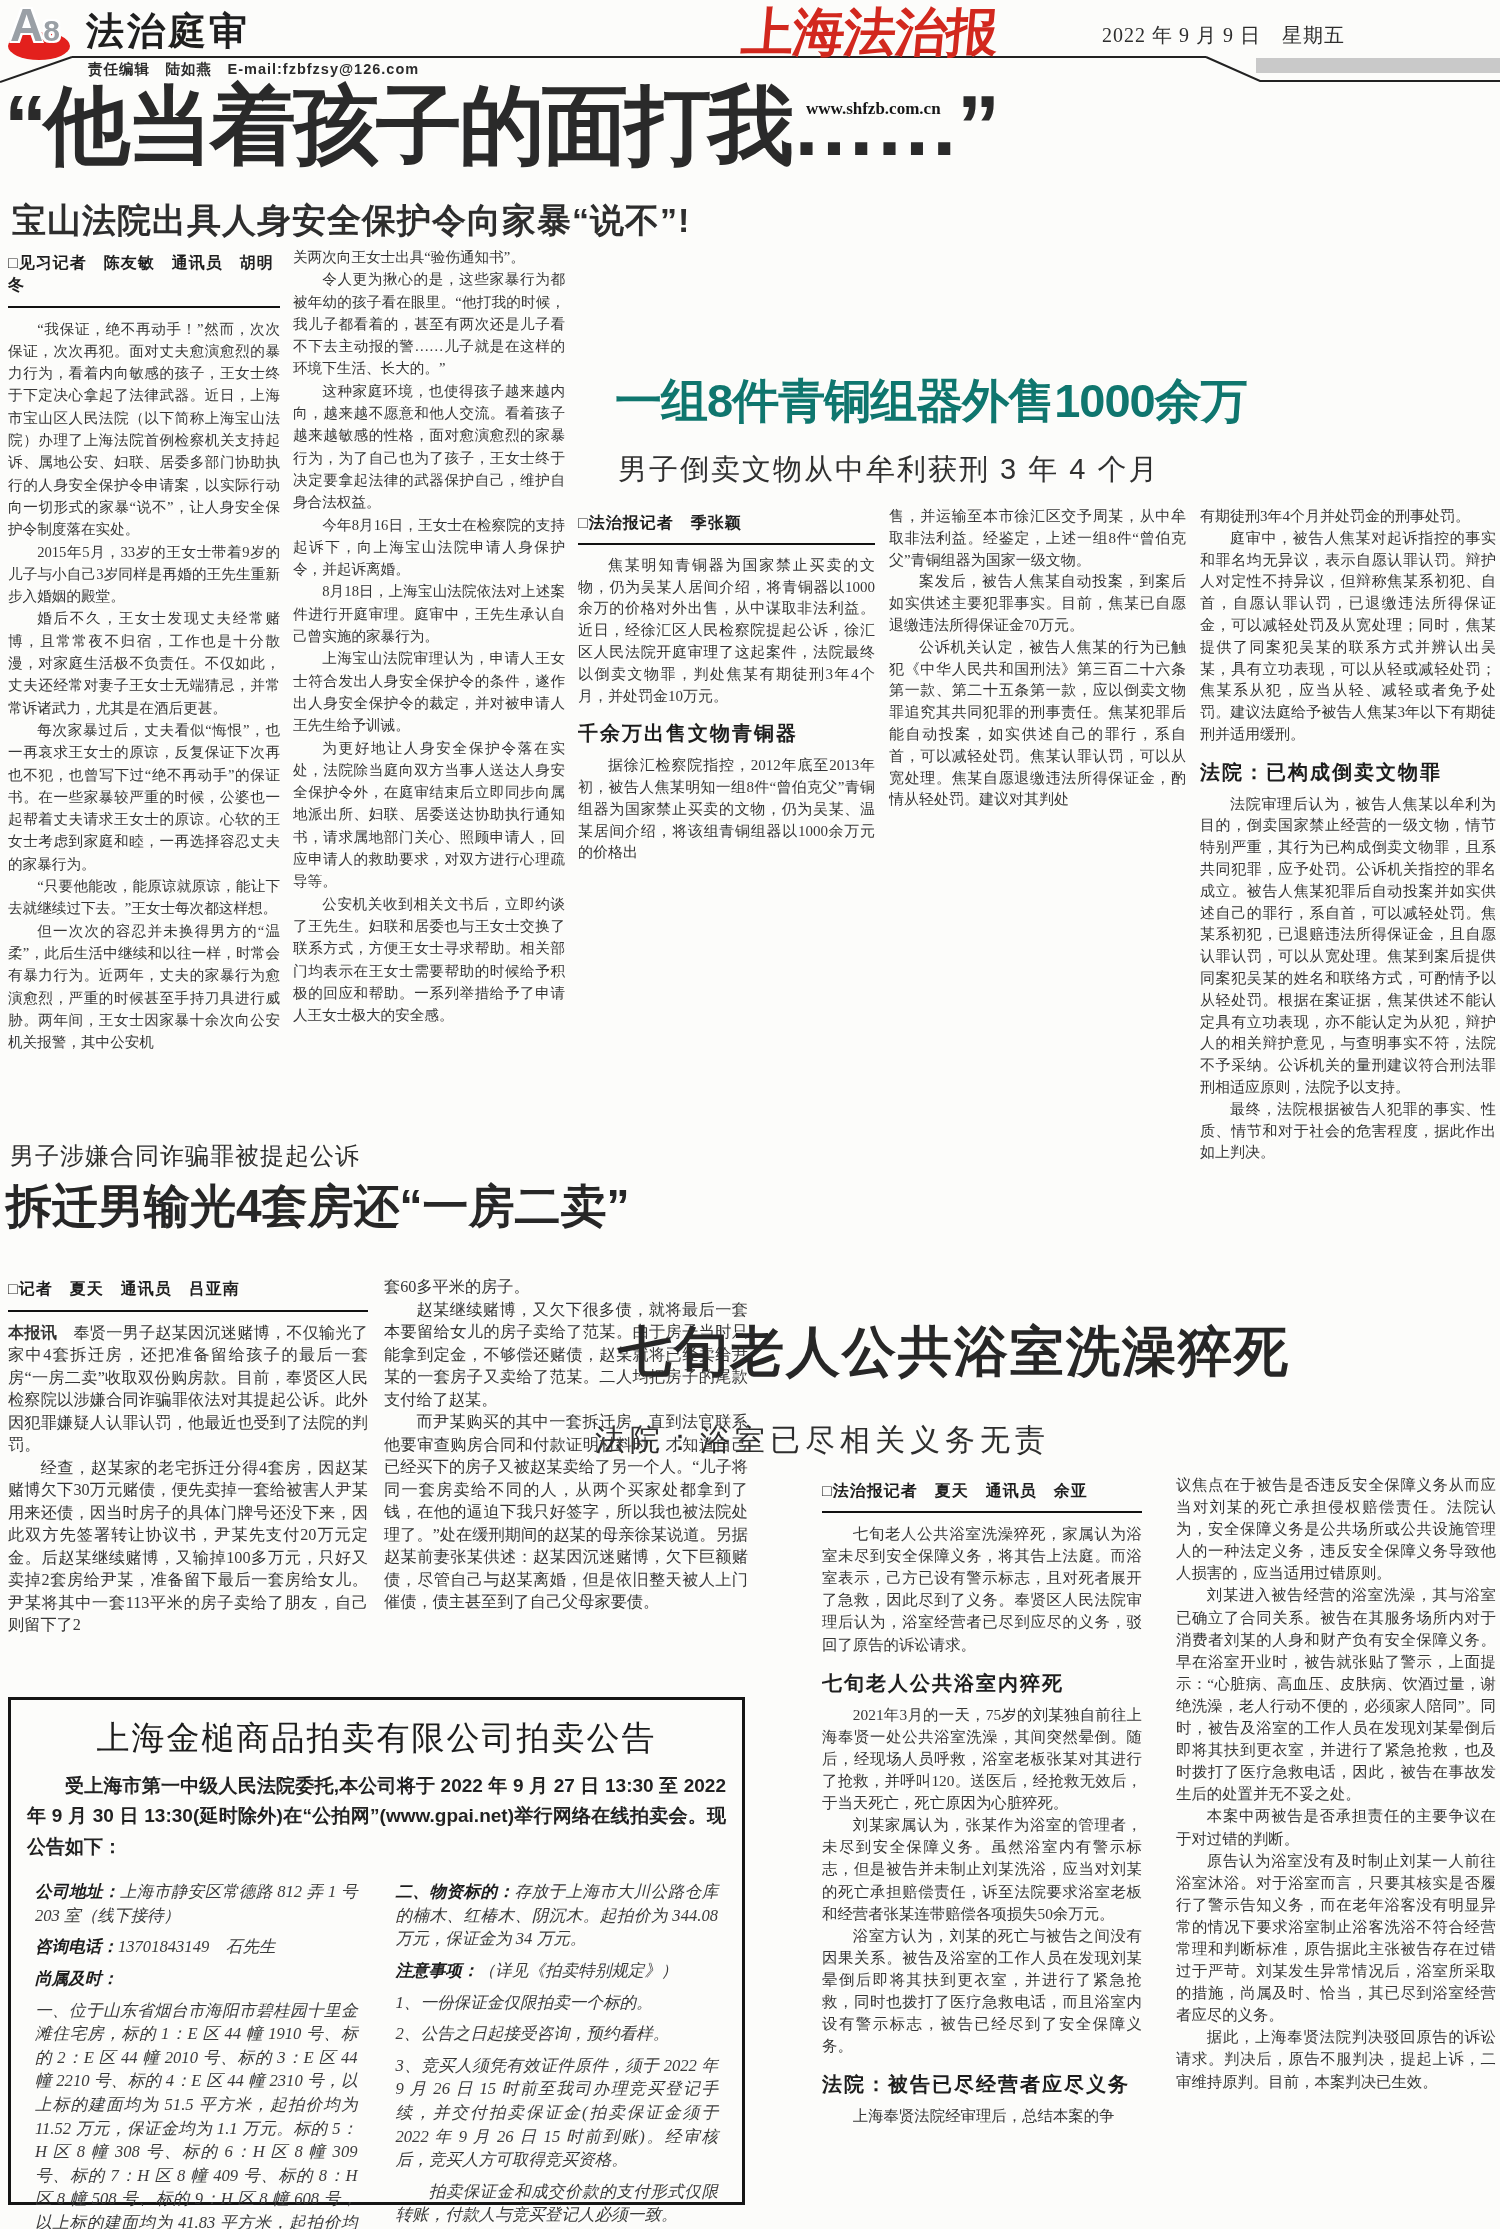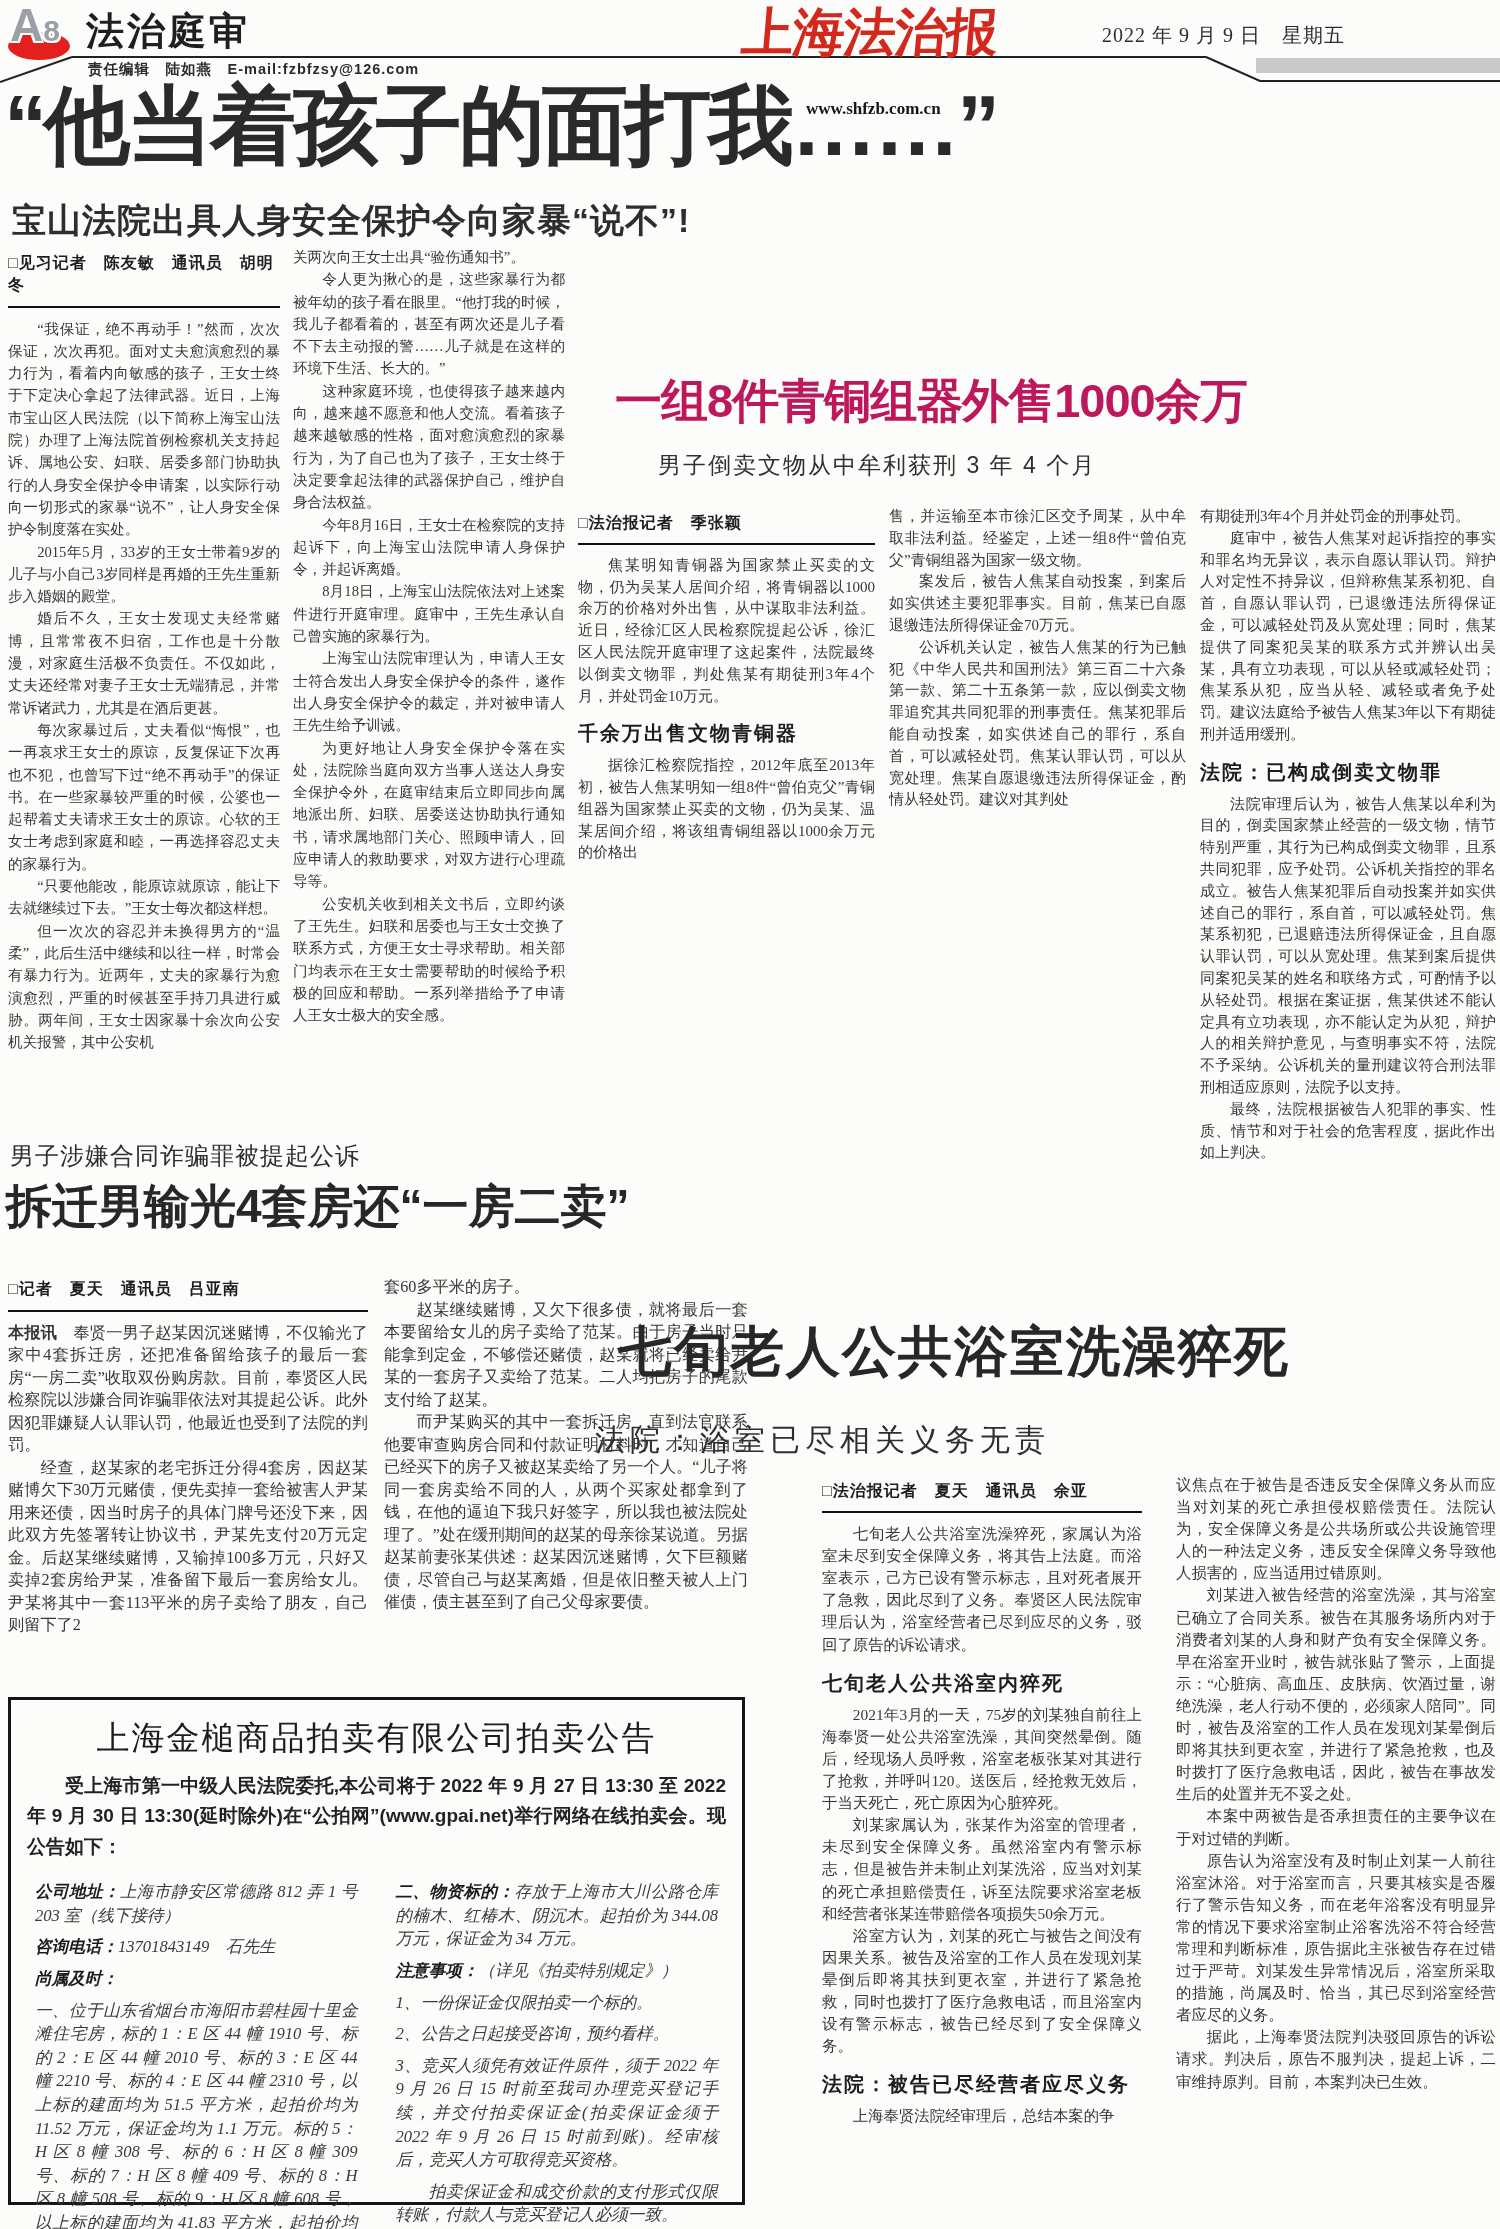--- a/index.html
+++ b/index.html
@@ -21,22 +21,22 @@
   .masthead{left:742px;top:-2px;font-weight:900;font-size:52px;color:#d2281e;letter-spacing:-1px;
             transform:skewX(-5deg);font-family:"Liberation Serif","DejaVu Serif",serif;}
   .website{left:806px;top:56px;font-size:17px;font-weight:700;color:#161616;margin-top:43px;}
   .date{left:1102px;top:22px;font-size:20px;color:#2d2d2d;letter-spacing:1px;}
   .graybar{left:1256px;top:58px;width:244px;height:15px;background:#c9c9c9;}
 
   
   .lead-hl{left:4px;top:80px;width:1480px;font-weight:900;font-size:86px;line-height:1.05;
            color:#2a2a2a;letter-spacing:-3px;white-space:nowrap;}
   .lead-deck{left:12px;top:198px;font-size:34px;font-weight:600;color:#2e2e2e;letter-spacing:1px;}
-  .bronze-hl{left:615px;top:370px;font-weight:900;font-size:47px;color:#be185d;letter-spacing:-1px;white-space:nowrap;}
-  .bronze-deck{left:618px;top:450px;font-size:23px;font-weight:500;color:#303030;letter-spacing:2px;margin-left:40px;}
+  .bronze-hl{left:615px;top:370px;font-weight:900;font-size:47px;color:#0f766e;letter-spacing:-1px;white-space:nowrap;}
+  .bronze-deck{left:618px;top:450px;font-size:29px;font-weight:500;color:#303030;letter-spacing:2px;}
   .chai-kicker{left:10px;top:1140px;font-size:24px;font-weight:500;color:#2e2e2e;letter-spacing:1px;}
   .chai-hl{left:6px;top:1176px;font-weight:900;font-size:46px;color:#272727;letter-spacing:0px;white-space:nowrap;}
   .bath-hl{left:618px;top:1316px;font-weight:900;font-size:54px;color:#272727;letter-spacing:2px;white-space:nowrap;}
   .bath-deck{left:595px;top:1420px;font-size:30px;font-weight:500;color:#2e2e2e;letter-spacing:5px;}
 
   
   .col{overflow:hidden;}
   .byline{font-family:"Liberation Sans","DejaVu Sans",sans-serif;font-weight:700;font-size:16px;
           color:#1e1e1e;padding:6px 0 9px 0;border-bottom:2px solid #111;margin-bottom:10px;letter-spacing:1px;}
   .para{margin:0;text-align:justify;text-indent:2em;}

